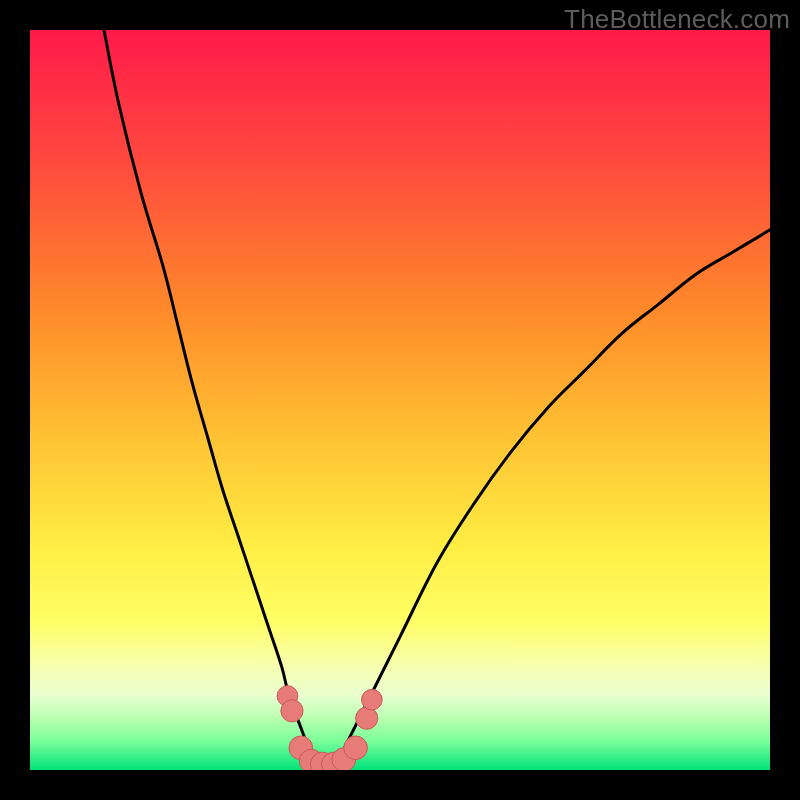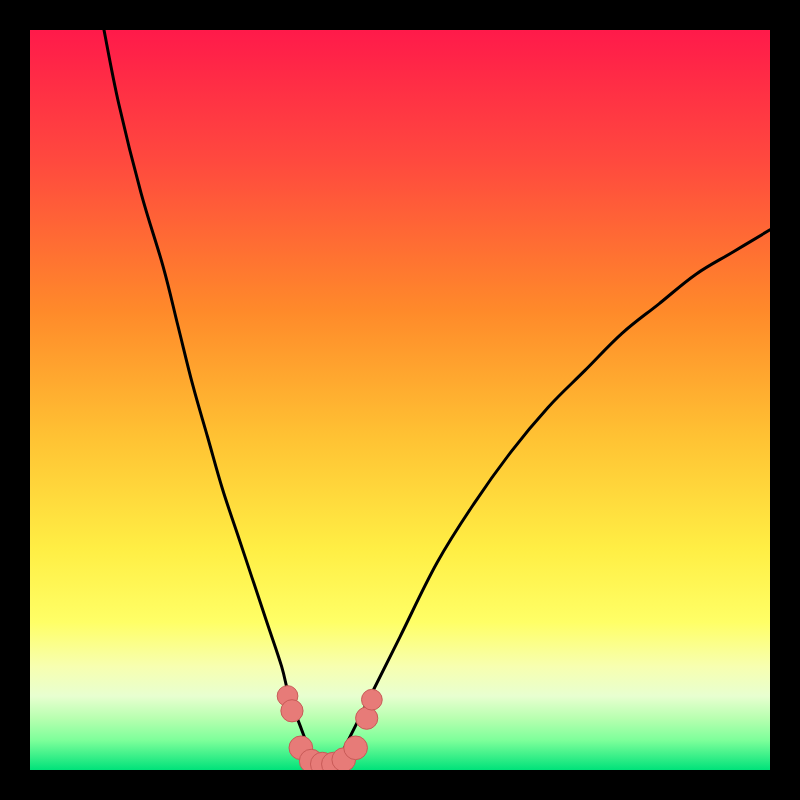--- a/index.html
+++ b/index.html
@@ -72,13 +72,14 @@
           <circle cx="281.20" cy="731.12" r="11.84" fill="#e77b78" stroke="#c85a57" stroke-width="1"></circle>
           <circle cx="292.30" cy="734.08" r="11.84" fill="#e77b78" stroke="#c85a57" stroke-width="1"></circle>
           <circle cx="303.40" cy="734.08" r="11.84" fill="#e77b78" stroke="#c85a57" stroke-width="1"></circle>
           <circle cx="313.76" cy="729.64" r="11.84" fill="#e77b78" stroke="#c85a57" stroke-width="1"></circle>
           <circle cx="325.60" cy="717.80" r="11.84" fill="#e77b78" stroke="#c85a57" stroke-width="1"></circle>
           <circle cx="336.70" cy="688.20" r="11.10" fill="#e77b78" stroke="#c85a57" stroke-width="1"></circle>
           <circle cx="341.88" cy="669.70" r="10.36" fill="#e77b78" stroke="#c85a57" stroke-width="1"></circle>
         </g>
     </svg>
   </div>
+  <div class="watermark">TheBottleneck.com</div>
 </div>
 
 </body></html>

